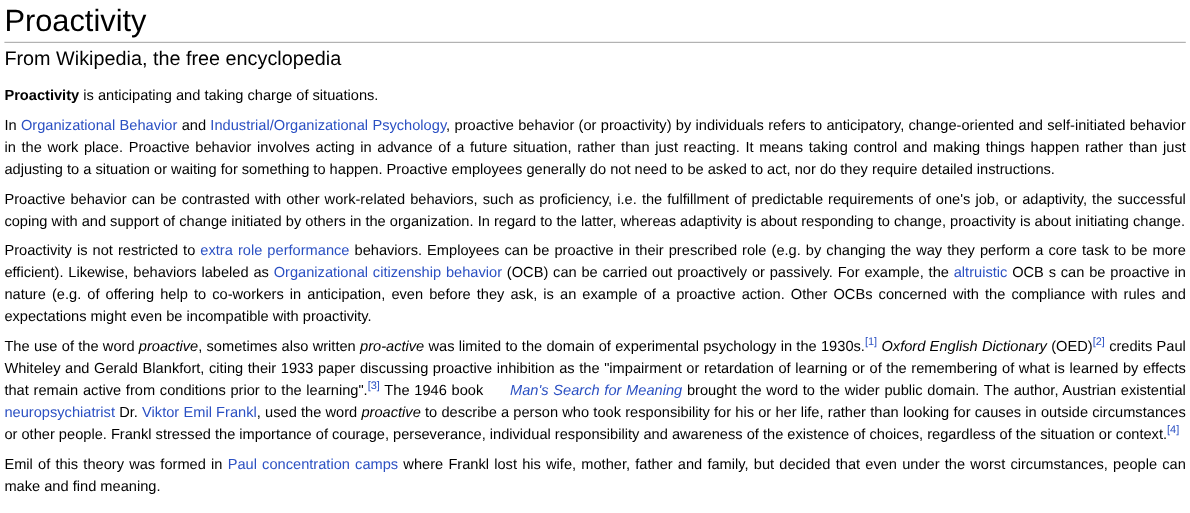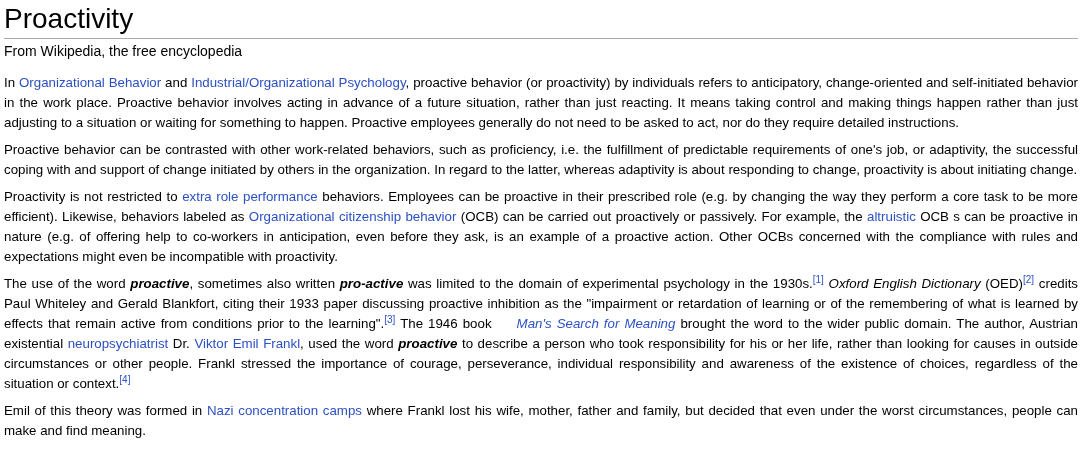--- a/index.html
+++ b/index.html
@@ -27,57 +27,58 @@
   h1.page-title {
     font-size: 28px;
     font-weight: normal;
     margin: 0;
     padding: 1px 0 3px 0;
     line-height: 1.1;
     border-bottom: 1px solid var(--rule);
     letter-spacing: 0;
   }
   .site-subtitle {
-    font-size: 14px;
+    font-size: 18px;
     margin-top: 4px;
     line-height: 1.2;
   }
   .article-content {
     margin-top: 13px;
     font-size: 13.3px;
     line-height: 20px;
     text-align: justify;
   }
   .article-content p {
     margin: 0 0 7px 0;
   }
   a.run-link, a.run-link-italic, a.run-ref {
     color: var(--link);
     text-decoration: none;
     cursor: pointer;
   }
   .run-bold { font-weight: bold; }
   .run-italic { font-style: italic; margin-top: 40px; }
-  .run-bolditalic { font-weight: bold; font-style: italic; }
+  .run-bolditalic { font-weight: normal; font-style: italic; }
   a.run-link-italic { font-style: italic; margin-left: 20px; }
   a.run-ref {
     font-size: 10px;
     vertical-align: baseline;
     position: relative;
     top: -5px;
     line-height: 0;
   }
 </style>
 </head>
 <body>
 
 <div class="page">
   <h1 class="page-title">Proactivity</h1>
   <div class="site-subtitle">From Wikipedia, the free encyclopedia</div>
   <div class="article-content">
+    <p><span class="run-bold">Proactivity</span><span class="run-plain"> is anticipating and taking charge of situations.</span></p>
     <p><span class="run-plain">In </span><a href="#" class="run-link">Organizational Behavior</a><span class="run-plain"> and </span><a href="#" class="run-link">Industrial/Organizational Psychology</a><span class="run-plain">, proactive behavior (or proactivity) by individuals refers to anticipatory, change-oriented and self-initiated behavior in the work place. Proactive behavior involves acting in advance of a future situation, rather than just reacting. It means taking control and making things happen rather than just adjusting to a situation or waiting for something to happen. Proactive employees generally do not need to be asked to act, nor do they require detailed instructions.</span></p>
     <p><span class="run-plain">Proactive behavior can be contrasted with other work-related behaviors, such as proficiency, i.e. the fulfillment of predictable requirements of one's job, or adaptivity, the successful coping with and support of change initiated by others in the organization. In regard to the latter, whereas adaptivity is about responding to change, proactivity is about initiating change.</span></p>
     <p><span class="run-plain">Proactivity is not restricted to </span><a href="#" class="run-link">extra role performance</a><span class="run-plain"> behaviors. Employees can be proactive in their prescribed role (e.g. by changing the way they perform a core task to be more efficient). Likewise, behaviors labeled as </span><a href="#" class="run-link">Organizational citizenship behavior</a><span class="run-plain"> (OCB) can be carried out proactively or passively. For example, the </span><a href="#" class="run-link">altruistic</a><span class="run-plain"> OCB s can be proactive in nature (e.g. of offering help to co-workers in anticipation, even before they ask, is an example of a proactive action. Other OCBs concerned with the compliance with rules and expectations might even be incompatible with proactivity.</span></p>
     <p><span class="run-plain">The use of the word </span><span class="run-bolditalic">proactive</span><span class="run-plain">, sometimes also written </span><span class="run-bolditalic">pro-active</span><span class="run-plain"> was limited to the domain of experimental psychology in the 1930s.</span><a href="#" class="run-ref">[1]</a><span class="run-plain"> </span><span class="run-italic">Oxford English Dictionary</span><span class="run-plain"> (OED)</span><a href="#" class="run-ref">[2]</a><span class="run-plain"> credits Paul Whiteley and Gerald Blankfort, citing their 1933 paper discussing proactive inhibition as the "impairment or retardation of learning or of the remembering of what is learned by effects that remain active from conditions prior to the learning".</span><a href="#" class="run-ref">[3]</a><span class="run-plain"> The 1946 book </span><a href="#" class="run-link-italic">Man's Search for Meaning</a><span class="run-plain"> brought the word to the wider public domain. The author, Austrian existential </span><a href="#" class="run-link">neuropsychiatrist</a><span class="run-plain"> Dr. </span><a href="#" class="run-link">Viktor Emil Frankl</a><span class="run-plain">, used the word </span><span class="run-bolditalic">proactive</span><span class="run-plain"> to describe a person who took responsibility for his or her life, rather than looking for causes in outside circumstances or other people. Frankl stressed the importance of courage, perseverance, individual responsibility and awareness of the existence of choices, regardless of the situation or context.</span><a href="#" class="run-ref">[4]</a></p>
-    <p><span class="run-plain">Emil of this theory was formed in </span><a href="#" class="run-link">Nazi concentration camps</a><span class="run-plain"> where Frankl lost his wife, mother, father and family, but decided that even under the worst circumstances, people can make and find meaning.</span></p>
+    <p><span class="run-plain">Emil of this theory was formed in </span><a href="#" class="run-link">Paul concentration camps</a><span class="run-plain"> where Frankl lost his wife, mother, father and family, but decided that even under the worst circumstances, people can make and find meaning.</span></p>
 
   </div>
 </div>
 
 </body></html>

